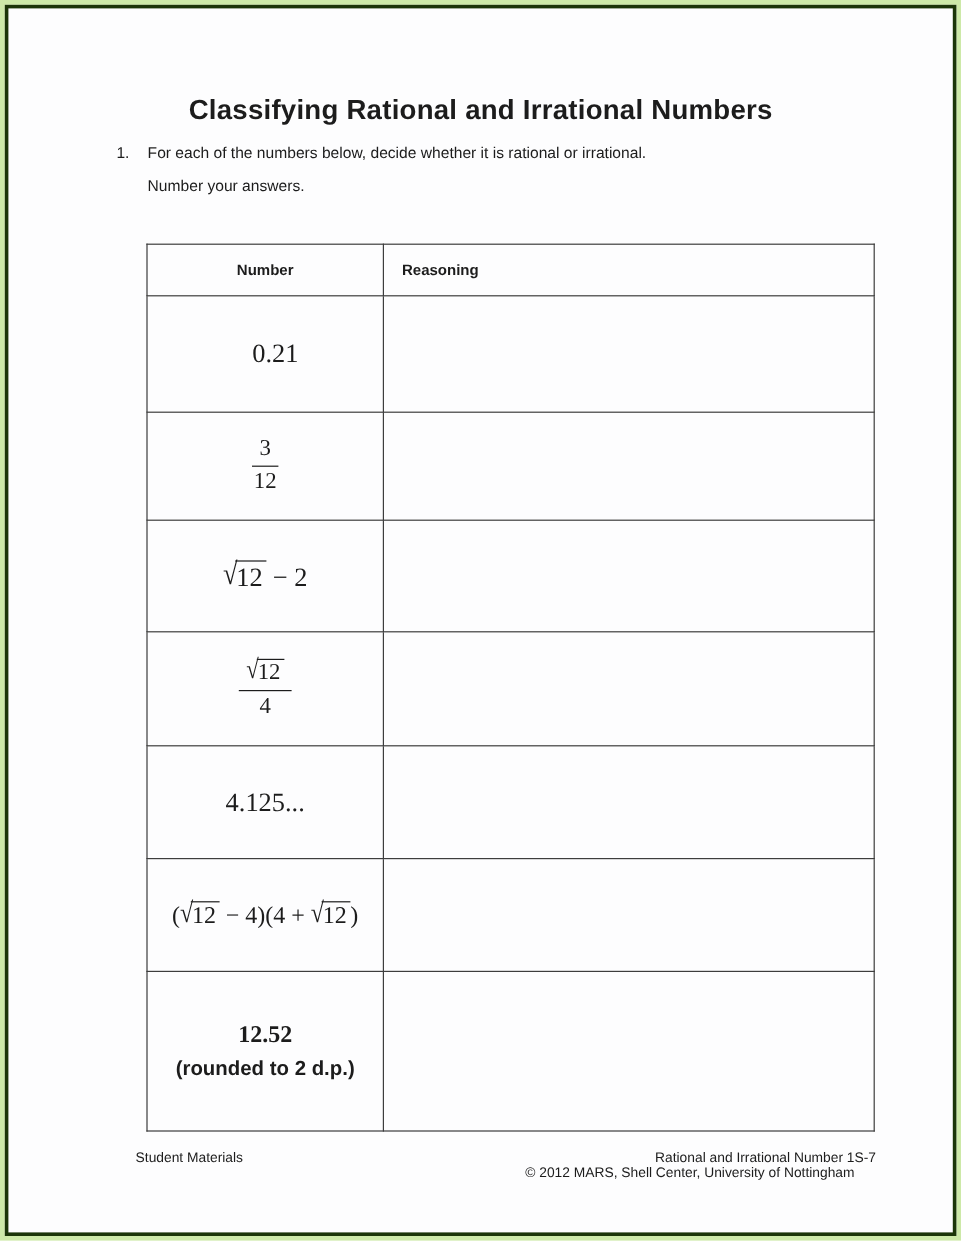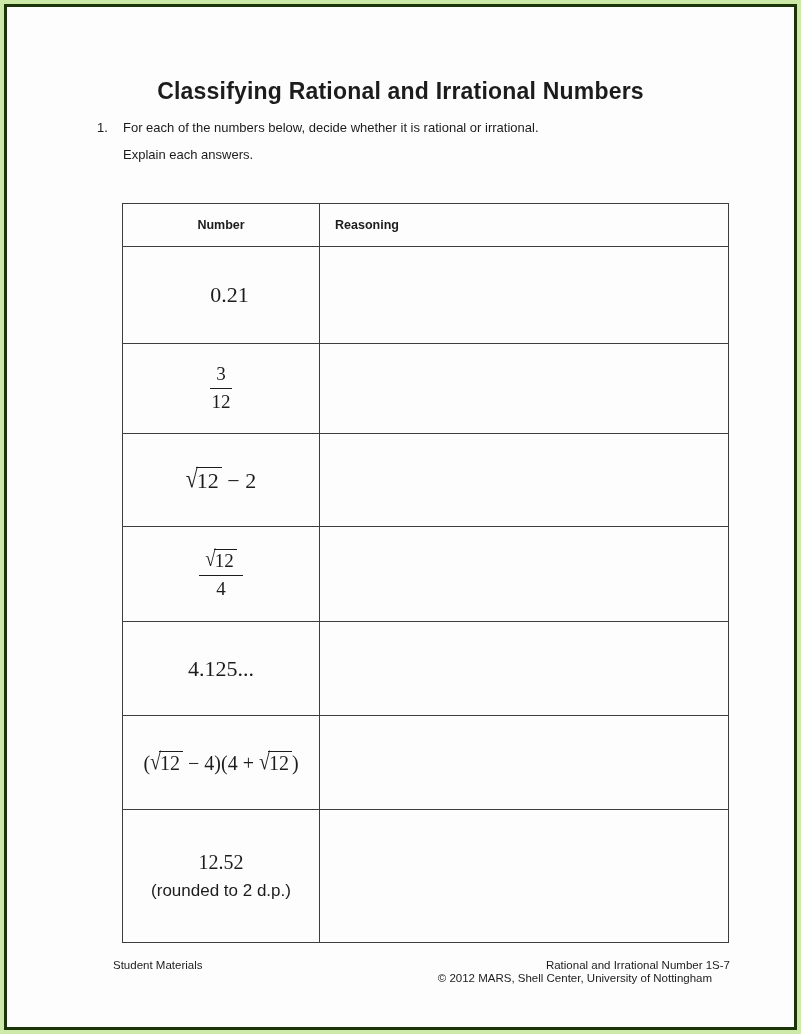--- a/index.html
+++ b/index.html
@@ -55,21 +55,21 @@
     vertical-align:middle;
     font-family:"Liberation Serif","DejaVu Serif",serif;
   }
   td.reasoning-cell{background:#fdfdfe;}
   tbody tr:nth-child(1) td{height:97px;}
   tbody tr:nth-child(2) td{height:90px;}
   tbody tr:nth-child(3) td{height:93px;}
   tbody tr:nth-child(4) td{height:95px;}
   tbody tr:nth-child(5) td{height:94px;}
   tbody tr:nth-child(6) td{height:94px;}
-  tbody tr:nth-child(7) td{height:133px;}
+  tbody tr:nth-child(7) td{height:133px;font-weight:bold;}
   tbody tr:nth-child(1) td.number-cell{font-size:22px;padding-left:18px;}
   tbody tr:nth-child(2) td.number-cell{font-size:19px;}
   tbody tr:nth-child(3) td.number-cell{font-size:22px;}
   tbody tr:nth-child(4) td.number-cell{font-size:19px;}
   tbody tr:nth-child(5) td.number-cell{font-size:22px;}
   tbody tr:nth-child(6) td.number-cell{font-size:20px;}
   tbody tr:nth-child(7) td.number-cell{font-size:20px;}
   
   .sqrt{white-space:nowrap;}
   .sqrt-sym{
@@ -110,21 +110,21 @@
 
 <div class="frame">
   <div class="page">
 
     <h1 class="title">Classifying Rational and Irrational Numbers</h1>
 
     <div class="question">
       <span class="q-num">1.</span>
       <span class="q-body">
         <span class="q-line1" style="display:block;">For each of the numbers below, decide whether it is rational or irrational.</span>
-        <span class="q-line2" style="display:block;">Explain each answers.</span>
+        <span class="q-line2" style="display:block;">Number your answers.</span>
       </span>
     </div>
 
     <table class="worksheet">
       <thead>
         <tr>
           <th class="h-number">Number</th>
           <th class="h-reasoning">Reasoning</th>
         </tr>
       </thead>

